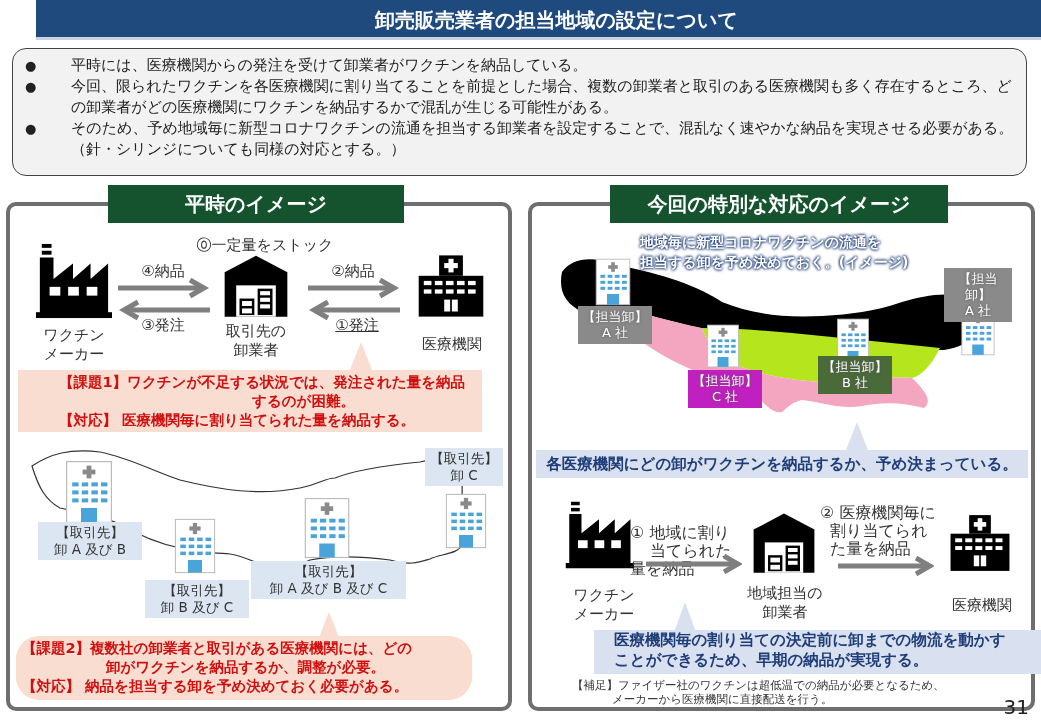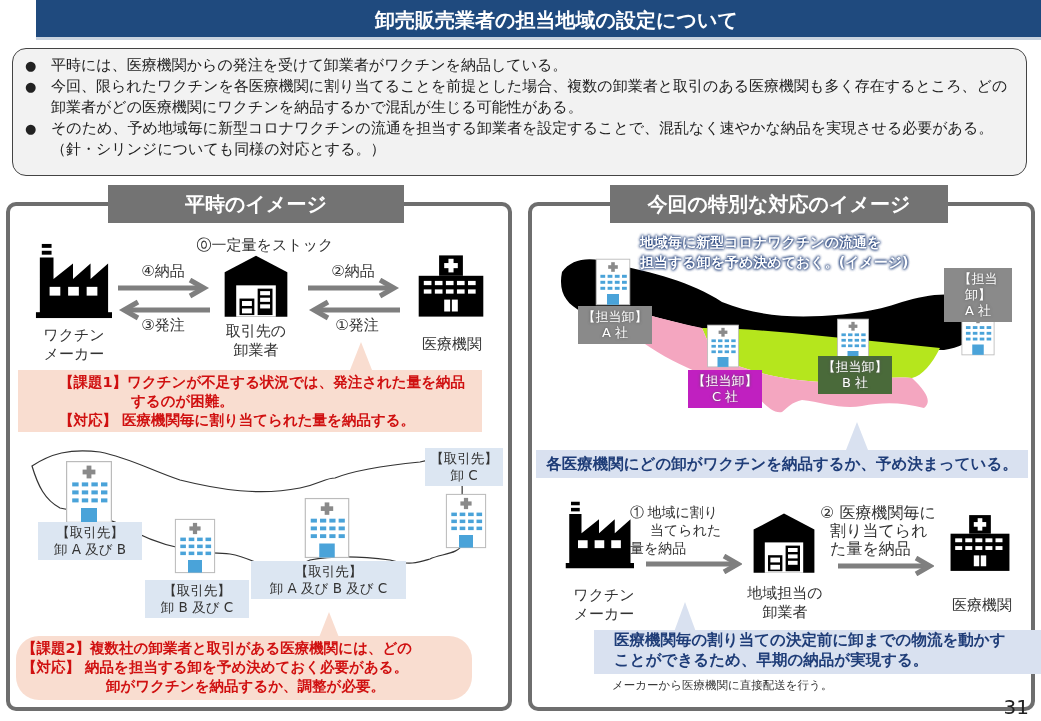--- a/index.html
+++ b/index.html
@@ -14,29 +14,29 @@
     border-bottom: 3px solid #c9d3df;
     margin-left: 36px;
   }
   .summary-box {
     left: 12px; top: 48px; width: 1015px; height: 128px;
     border: 1.5px solid #444; border-radius: 14px; background: #f2f2f2;
     padding: 6px 10px 0 12px;
   }
   .bullet { display: flex; font-size: 15px; line-height: 21px; color: #222; }
   .bullet .dot { width: 26px; flex: none; font-size: 13px; }
-  .bullet .txt { flex: 1; }
+  .bullet .txt { flex: 1; margin-left: 20px; }
 
   .panel {
     border: 4px solid #6e6e6e; border-radius: 10px; background: #fff;
   }
   .panel-left { left: 6px; top: 202px; width: 506px; height: 509px; }
   .panel-right { left: 528px; top: 202px; width: 507px; height: 509px; }
   .panel-header {
-    background: #737373; color: #fff; font-weight: bold; font-size: 20px;
+    background: #14532d; color: #fff; font-weight: bold; font-size: 20px;
     text-align: center; line-height: 38px; height: 38px;
   }
   .lbl { font-size: 15px; color: #333; text-align: center; line-height: 19px; }
   .lbl-sm { font-size: 13px; color: #333; line-height: 17px; }
   .callout-red {
     background: #f9ddd0; color: #d01010; font-weight: bold; font-size: 14.5px; line-height: 19px;
     padding: 3px 6px;
   }
   .callout-blue {
     background: #d9e1f0; color: #1f3d78; font-weight: bold; font-size: 15.5px; line-height: 20px;
@@ -161,36 +161,36 @@
 </svg>
 <div class="abs lbl" style="left:118px; top:316px; width:90px;">③発注</div>
 
 <div class="abs lbl" style="left:308px; top:262px; width:90px;">②納品</div>
 <svg class="abs" style="left:308px; top:278px;" width="92" height="44">
   <line x1="0" y1="10" x2="84" y2="10" stroke="#7f7f7f" stroke-width="5"></line>
   <polyline points="72,2 86,10 72,18" fill="none" stroke="#7f7f7f" stroke-width="5"></polyline>
   <line x1="8" y1="32" x2="92" y2="32" stroke="#7f7f7f" stroke-width="5"></line>
   <polyline points="20,24 6,32 20,40" fill="none" stroke="#7f7f7f" stroke-width="5"></polyline>
 </svg>
-<div class="abs lbl" style="left:312px; top:316px; width:90px;">①発注</div>
+<div class="abs lbl" style="left:312px; top:316px; width:90px;text-decoration:underline;">①発注</div>
 
 <div class="abs lbl" style="left:26px; top:326px; width:96px;">
   <div>ワクチン</div>
   <div>メーカー</div>
 </div>
 <div class="abs lbl" style="left:206px; top:322px; width:100px;">
   <div>取引先の</div>
   <div>卸業者</div>
 </div>
 <div class="abs lbl" style="left:404px; top:335px; width:96px;">医療機関</div>
 
 <div class="abs tri-red" style="left:350px; top:342px;"></div>
 <div class="abs callout-red" style="left:18px; top:370px; width:464px; height:62px;padding-left:41px;">
   <div>【課題1】ワクチンが不足する状況では、発注された量を納品</div>
-  <div style="padding-left:72px;">するのが困難。</div>
+  <div style="padding-left:72px;text-align:center;">するのが困難。</div>
   <div>【対応】 医療機関毎に割り当てられた量を納品する。</div>
 </div>
 
 <svg class="abs" style="left:20px; top:444px;" width="470" height="190">
   <path d="M12,22 C30,10 50,4 80,8 C110,14 130,26 160,36 C200,46 240,52 280,44 C300,40 305,34 315,34 C330,28 360,22 400,18 C420,14 430,10 440,8 C445,40 440,70 442,100 C440,110 420,110 410,115 C400,118 390,122 370,116 C340,112 310,112 290,116 C280,120 270,126 265,130 C260,128 250,128 240,120 C230,116 222,112 210,110 C190,108 175,110 160,104 C140,100 120,92 100,80 C80,72 60,68 40,64 C25,56 18,42 12,22 Z" fill="none" stroke="#333" stroke-width="1.2"></path>
 </svg>
 <svg class="abs" style="left:64px; top:460px;" width="50" height="64">
     <use href="#hospital-light"></use>
   </svg>
 <svg class="abs" style="left:174px; top:518px;" width="42" height="56">
@@ -216,22 +216,22 @@
   <div>卸 A 及び B 及び C</div>
 </div>
 <div class="abs tag-box" style="left:425px; top:448px; width:78px;">
   <div>【取引先】</div>
   <div>卸 C</div>
 </div>
 
 <div class="abs tri-red" style="left:318px; top:612px;"></div>
 <div class="abs callout-red" style="left:16px; top:636px; width:456px; height:64px;border-radius:23px;">
   <div>【課題2】複数社の卸業者と取引がある医療機関には、どの</div>
+  <div style="padding-left:84px;">卸がワクチンを納品するか、調整が必要。</div>
   <div>【対応】 納品を担当する卸を予め決めておく必要がある。</div>
-  <div style="padding-left:84px;">卸がワクチンを納品するか、調整が必要。</div>
 </div>
 
 <div class="abs panel panel-right"></div>
 <div class="abs panel-header" style="left:610px; top:185px; width:338px;">今回の特別な対応のイメージ</div>
 
 <svg class="abs" style="left:552px; top:252px;" width="440" height="170">
   <path d="M10,20 C20,6 40,4 60,12 C100,20 140,30 170,50 C200,62 230,66 270,64 C300,62 320,60 350,50 C370,44 390,40 410,44 C425,50 430,62 428,78 C420,90 406,96 392,98 C360,98 320,92 290,88 C250,84 210,80 180,80 C150,78 130,72 100,64 C70,60 50,66 30,60 C14,52 6,40 10,20 Z" fill="#000"></path>
   <path d="M150,76 C190,76 230,80 270,84 C310,88 350,92 388,96 C380,112 370,124 360,126 C330,124 300,130 270,130 C230,128 200,120 170,108 C160,100 155,88 150,76 Z" fill="#b5e61d"></path>
   <path d="M30,60 C50,66 70,62 100,64 C130,72 150,76 150,76 C155,88 160,100 170,108 C200,120 230,128 270,130 C300,130 330,124 360,126 C375,140 380,150 372,156 C350,150 330,150 310,154 C290,158 270,150 250,148 C240,150 235,156 230,160 C220,162 210,150 200,138 C185,130 170,130 150,122 C130,114 110,104 90,90 C70,82 50,80 30,60 Z" fill="#f4a6c0"></path>
 </svg>
@@ -277,21 +277,21 @@
 <svg class="abs" style="left:562px; top:500px;" width="74" height="70">
     <use href="#factory"></use>
   </svg>
 <svg class="abs" style="left:744px; top:512px;" width="80" height="64">
     <use href="#warehouse"></use>
   </svg>
 <svg class="abs" style="left:938px; top:512px;" width="84" height="62">
     <use href="#hospital-black"></use>
   </svg>
 
-<div class="abs lbl-sm" style="left:630px; top:504px; width:110px; font-size:14px; line-height:18px;font-family:Liberation Serif, serif;">
+<div class="abs lbl-sm" style="left:630px; top:524px; width:110px; font-size:16px; line-height:18px;">
   <div>① 地域に割り</div>
   <div style="padding-left:20px;">当てられた</div>
   <div style="">量を納品</div>
 </div>
 <svg class="abs" style="left:646px; top:554px;" width="96" height="20">
   <line x1="0" y1="10" x2="90" y2="10" stroke="#7f7f7f" stroke-width="5"></line>
   <polyline points="78,2 92,10 78,18" fill="none" stroke="#7f7f7f" stroke-width="5"></polyline>
 </svg>
 
 <div class="abs lbl-sm" style="left:820px; top:504px; width:120px; font-size:16px; line-height:18px;">
@@ -314,16 +314,17 @@
 </div>
 <div class="abs lbl" style="left:934px; top:596px; width:96px;">医療機関</div>
 
 <div class="abs tri-blue" style="left:674px; top:602px; border-bottom-width:30px;"></div>
 <div class="abs callout-blue" style="left:566px; top:630px; width:452px; height:44px; padding-left:20px;margin-left:28px;">
   <div>医療機関毎の割り当ての決定前に卸までの物流を動かす</div>
   <div>ことができるため、早期の納品が実現する。</div>
 </div>
 
 <div class="abs lbl-sm" style="left:572px; top:678px; width:440px; font-size:11.5px; line-height:14px; color:#333;">
+  <div>【補足】ファイザー社のワクチンは超低温での納品が必要となるため、</div>
   <div style="padding-left:40px;">メーカーから医療機関に直接配送を行う。</div>
 </div>
 
 <div class="abs page-num">31</div>
 
 </body></html>

